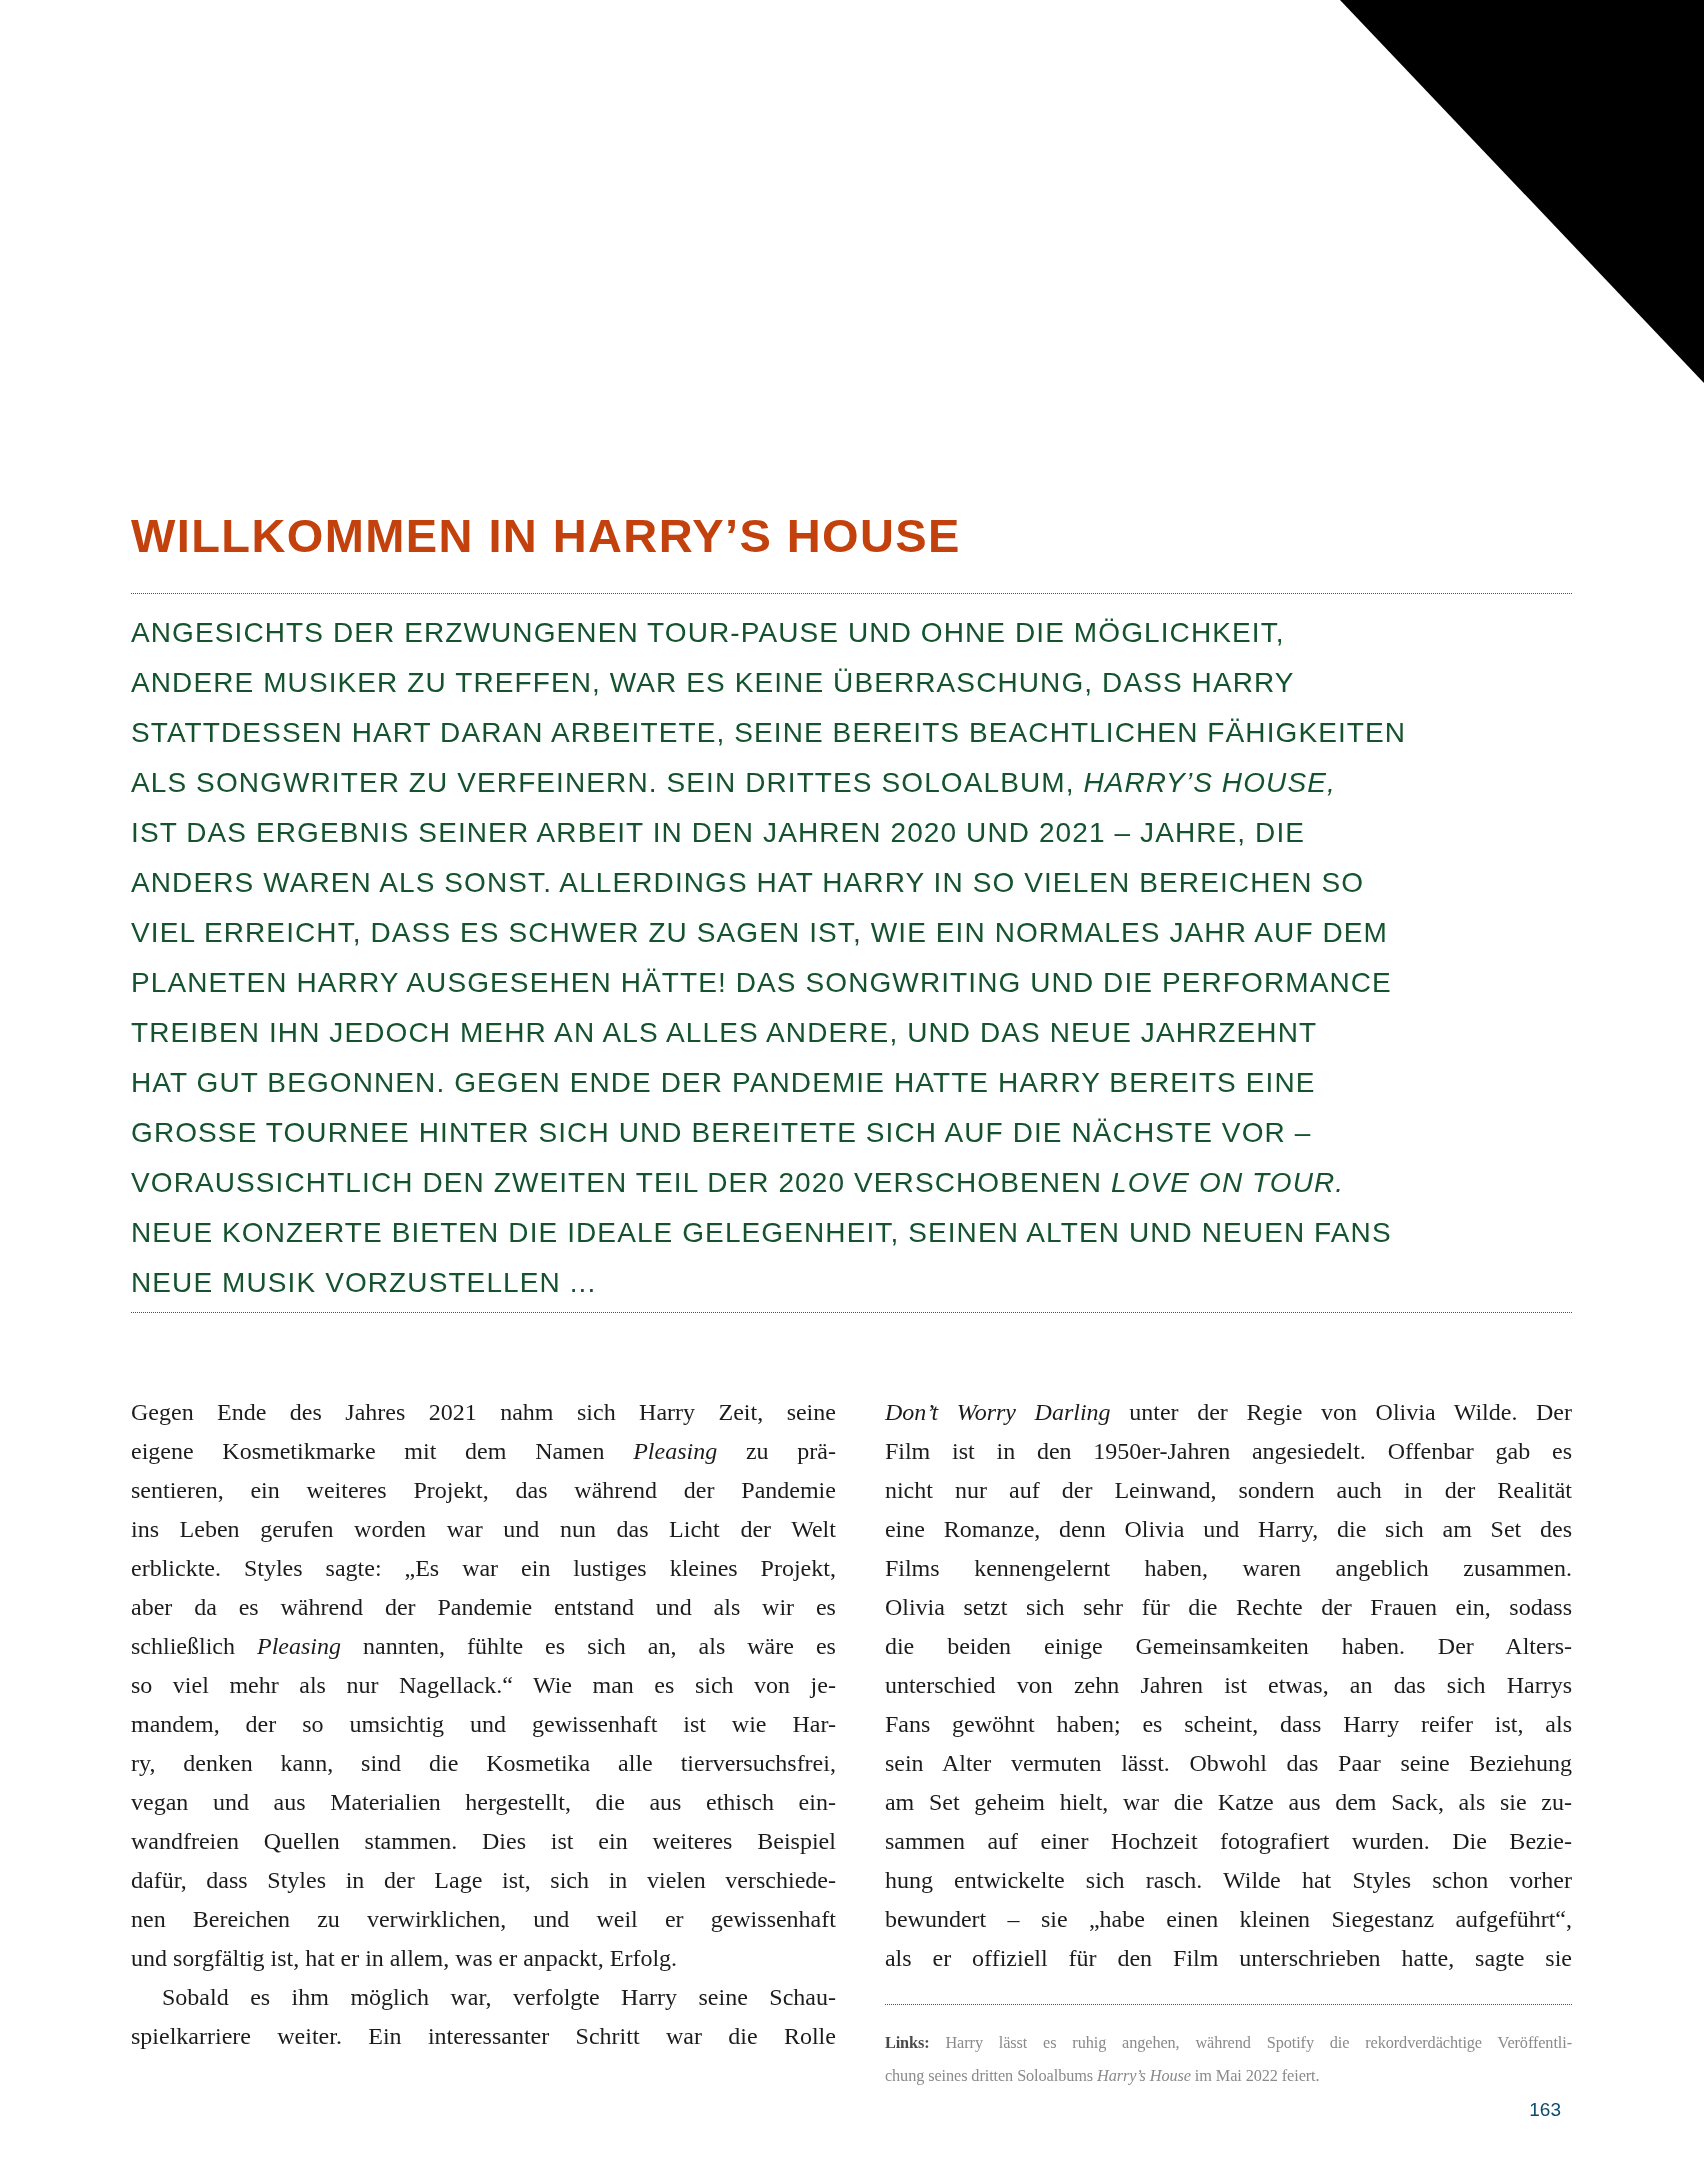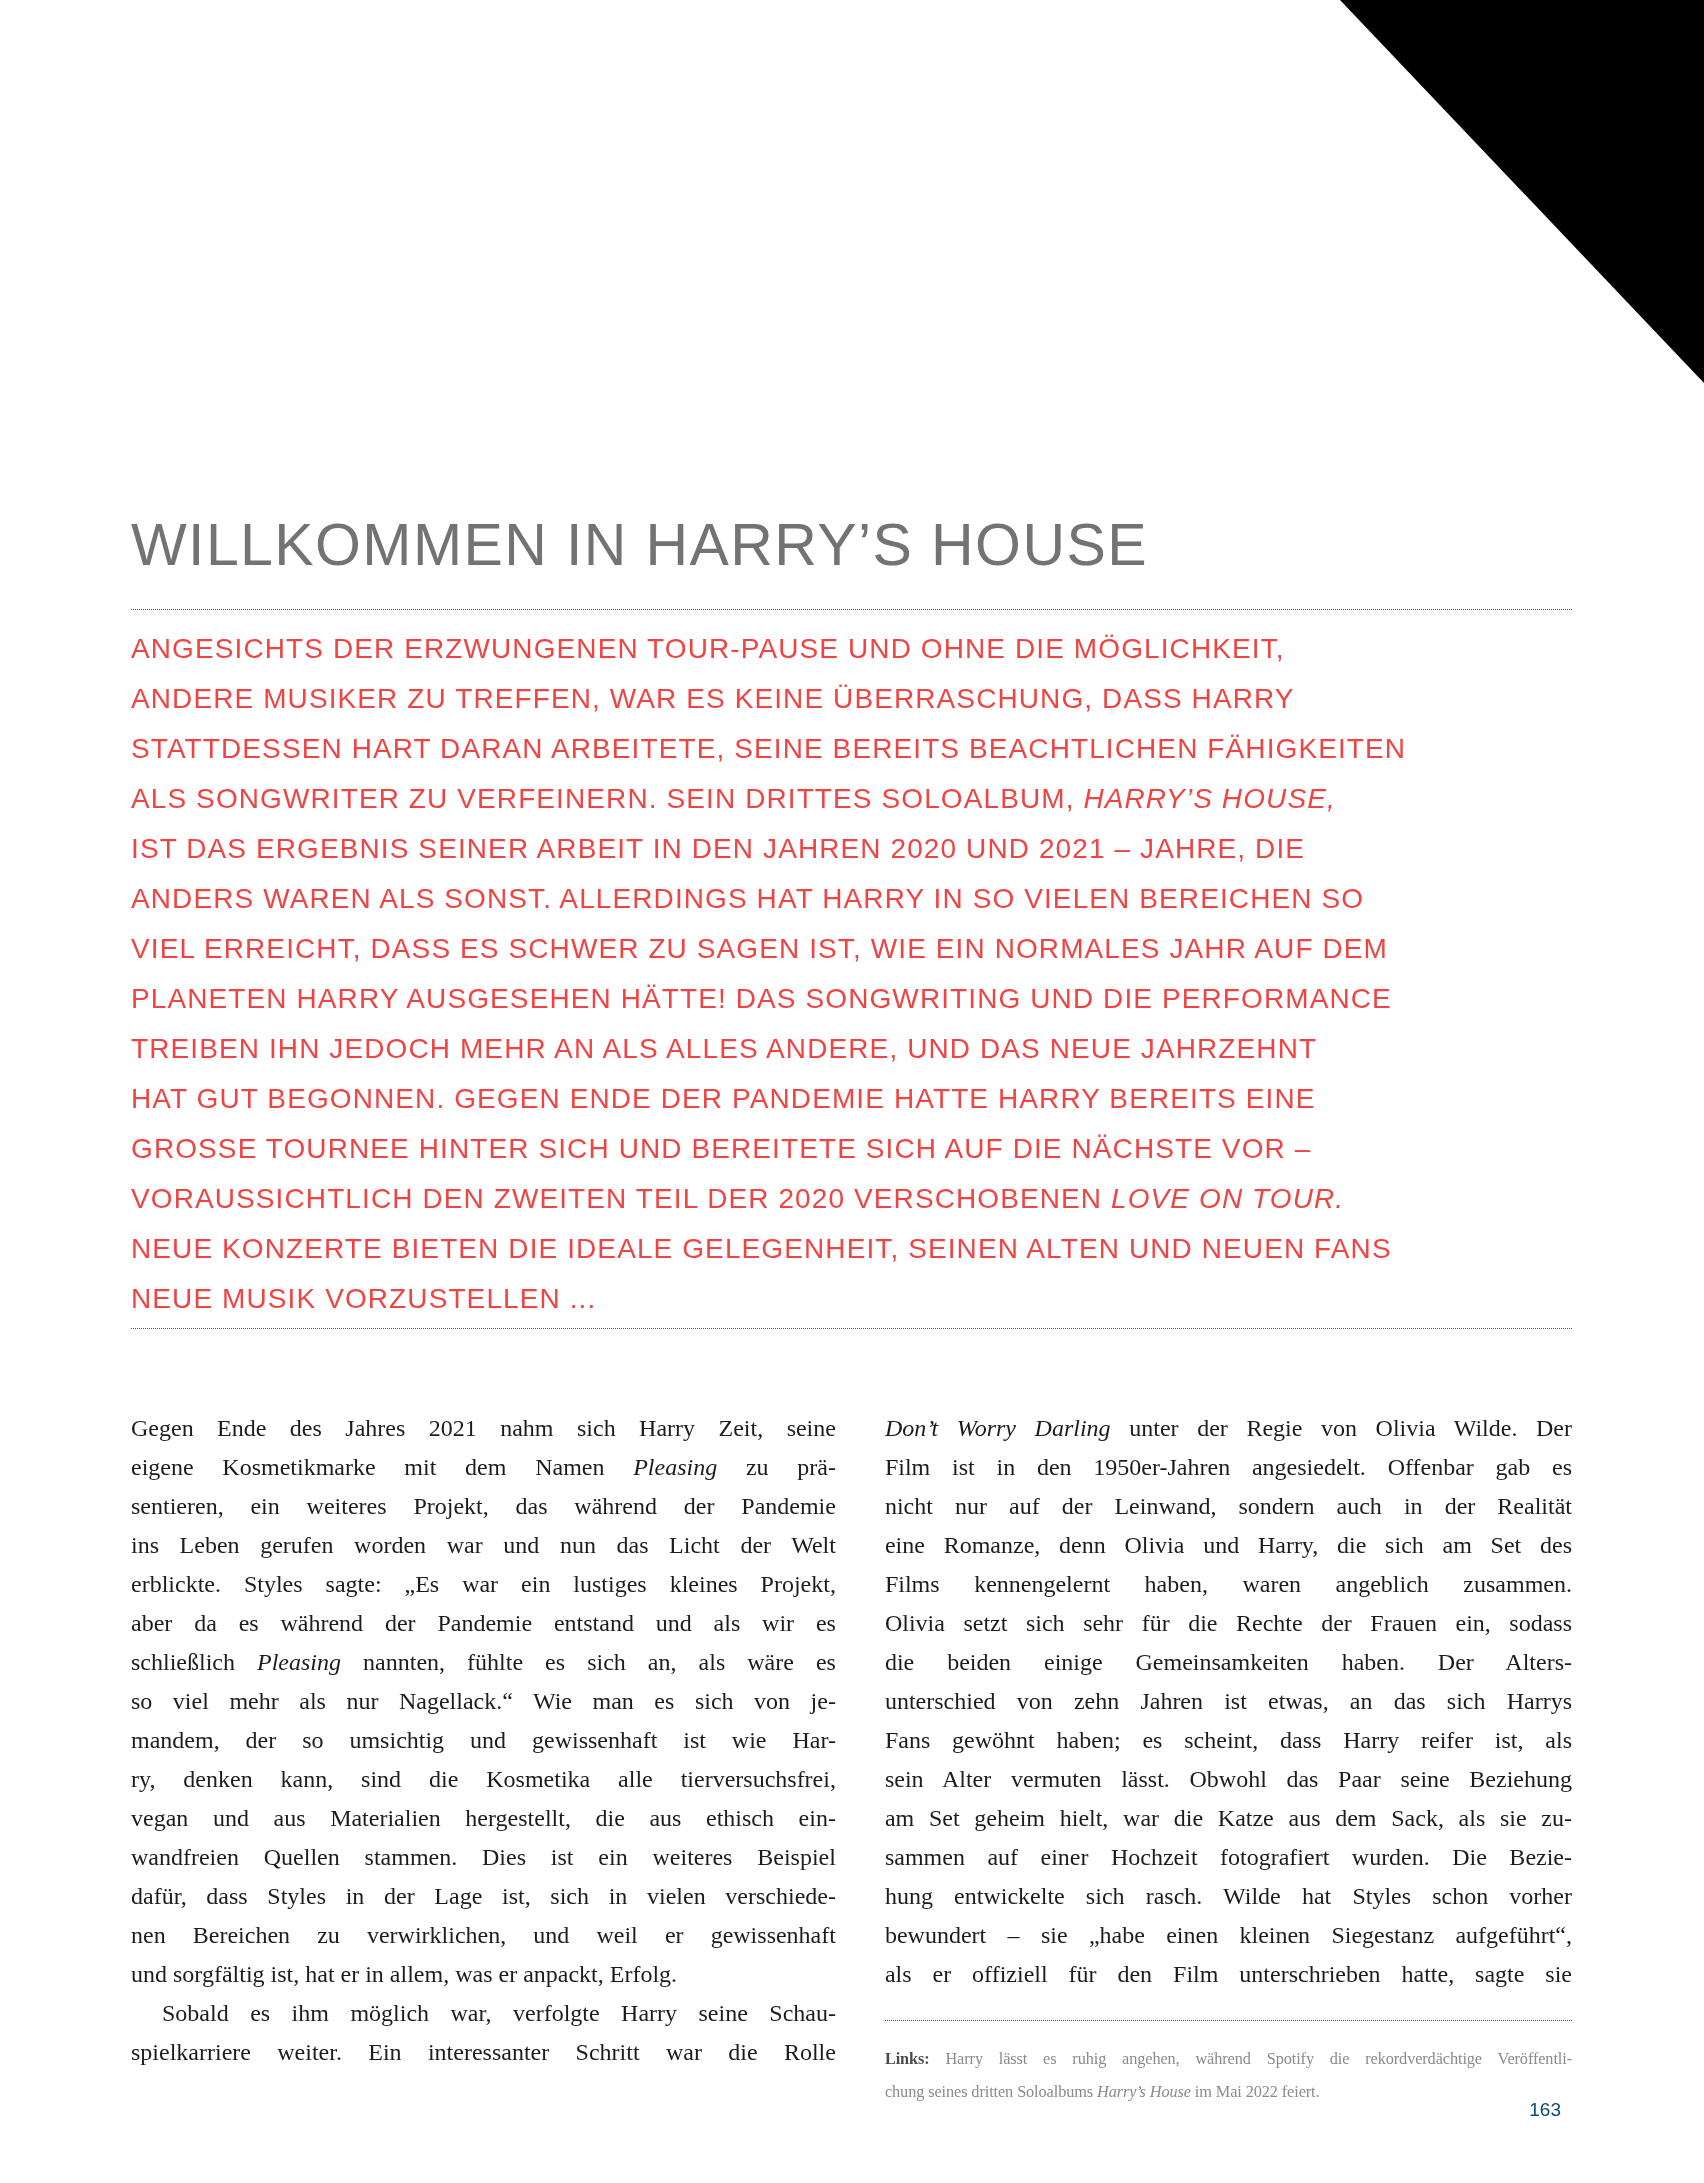--- a/index.html
+++ b/index.html
@@ -16,37 +16,37 @@
     width:364px;height:383px;
     background:#000000;
     clip-path:polygon(0 0,100% 0,100% 100%);
   }
   .content{
     position:absolute;left:131px;top:0;
     width:1441px;
   }
   .page-title{
     padding-top:480px;
-    font-size:59px;line-height:50px;
-    font-weight:normal;
+    font-size:47px;line-height:50px;
+    font-weight:bold;
     letter-spacing:1.4px;
-    color:#737373;
+    color:#c2410c;
     white-space:nowrap;
   }
   .dotted-rule{
     border-top:1.4px dotted #4f4f4f;
     height:0;
   }
   .rule-title{margin-top:31px;}
   .rule-intro{margin-top:4.3px;}
   .intro{
     margin-top:14px;
     font-size:28px;line-height:50px;
     letter-spacing:1.1px;
-    color:#ef4444;
+    color:#14532d;
   }
   .intro .tline{white-space:nowrap;}
   .columns{
     margin-top:80px;
     display:flex;
   }
   .col{
     font-family:"Liberation Serif", serif;
     font-size:24px;line-height:39px;
     color:#1c1c1c;

